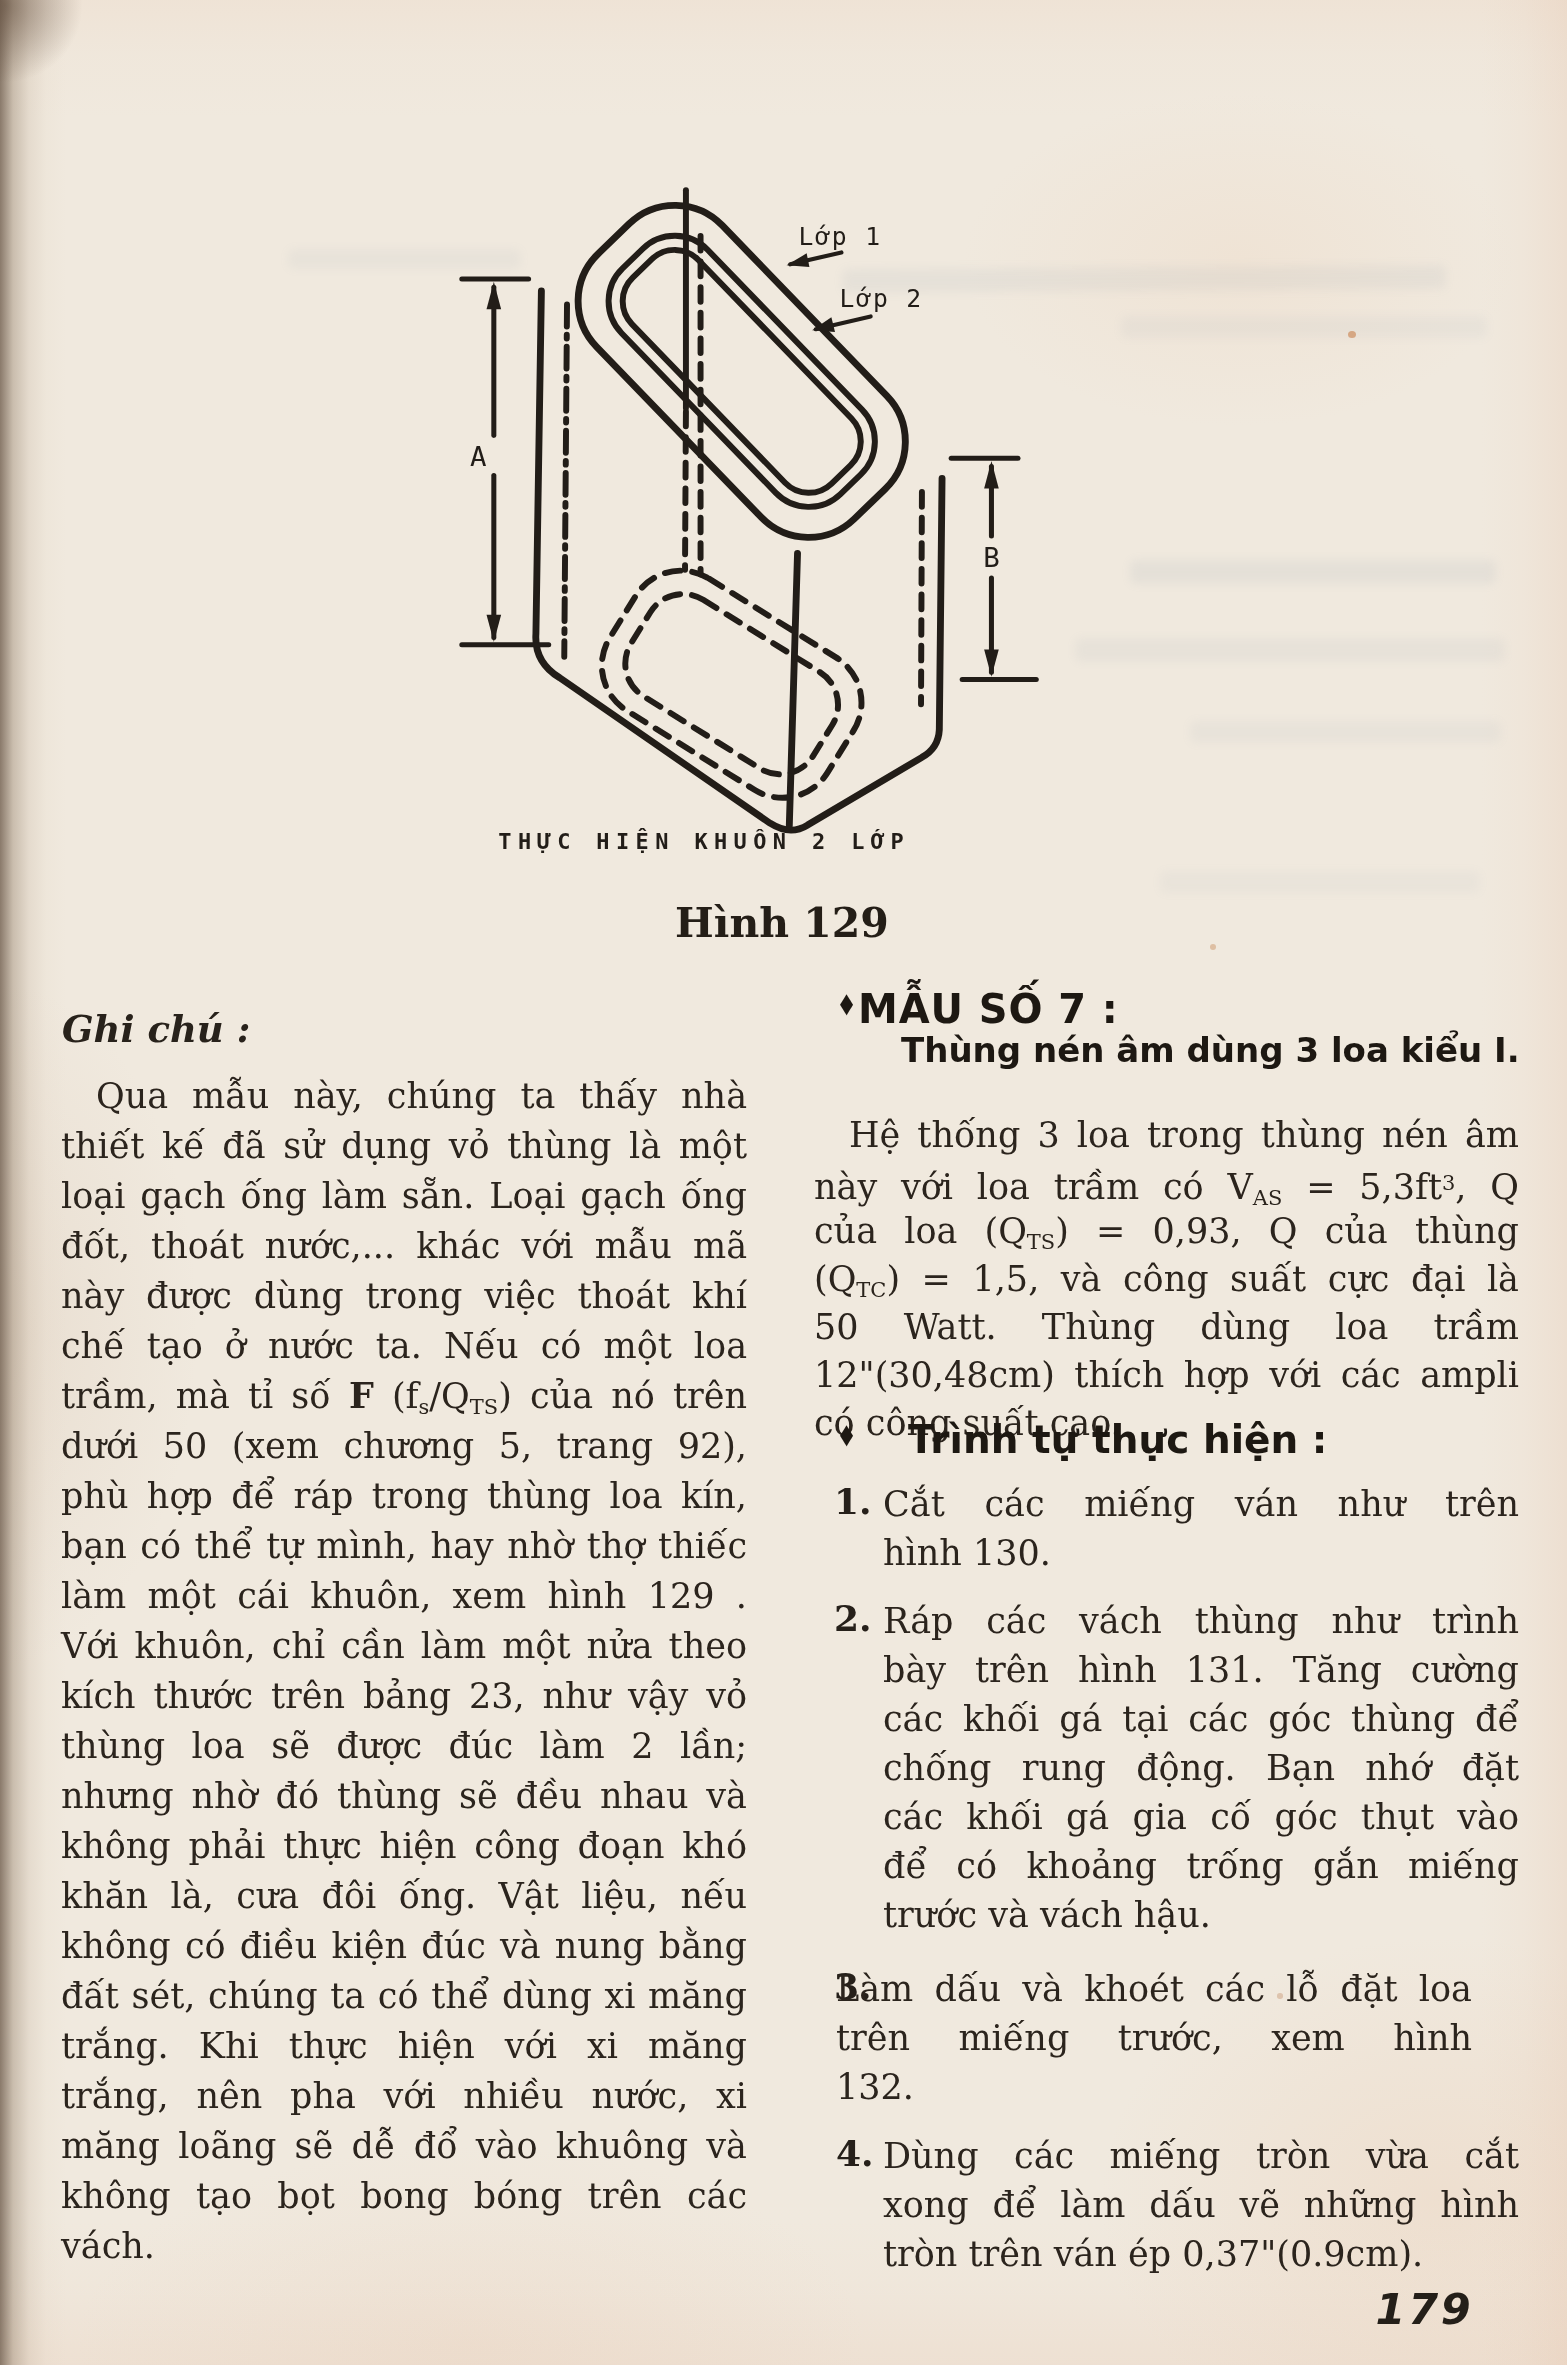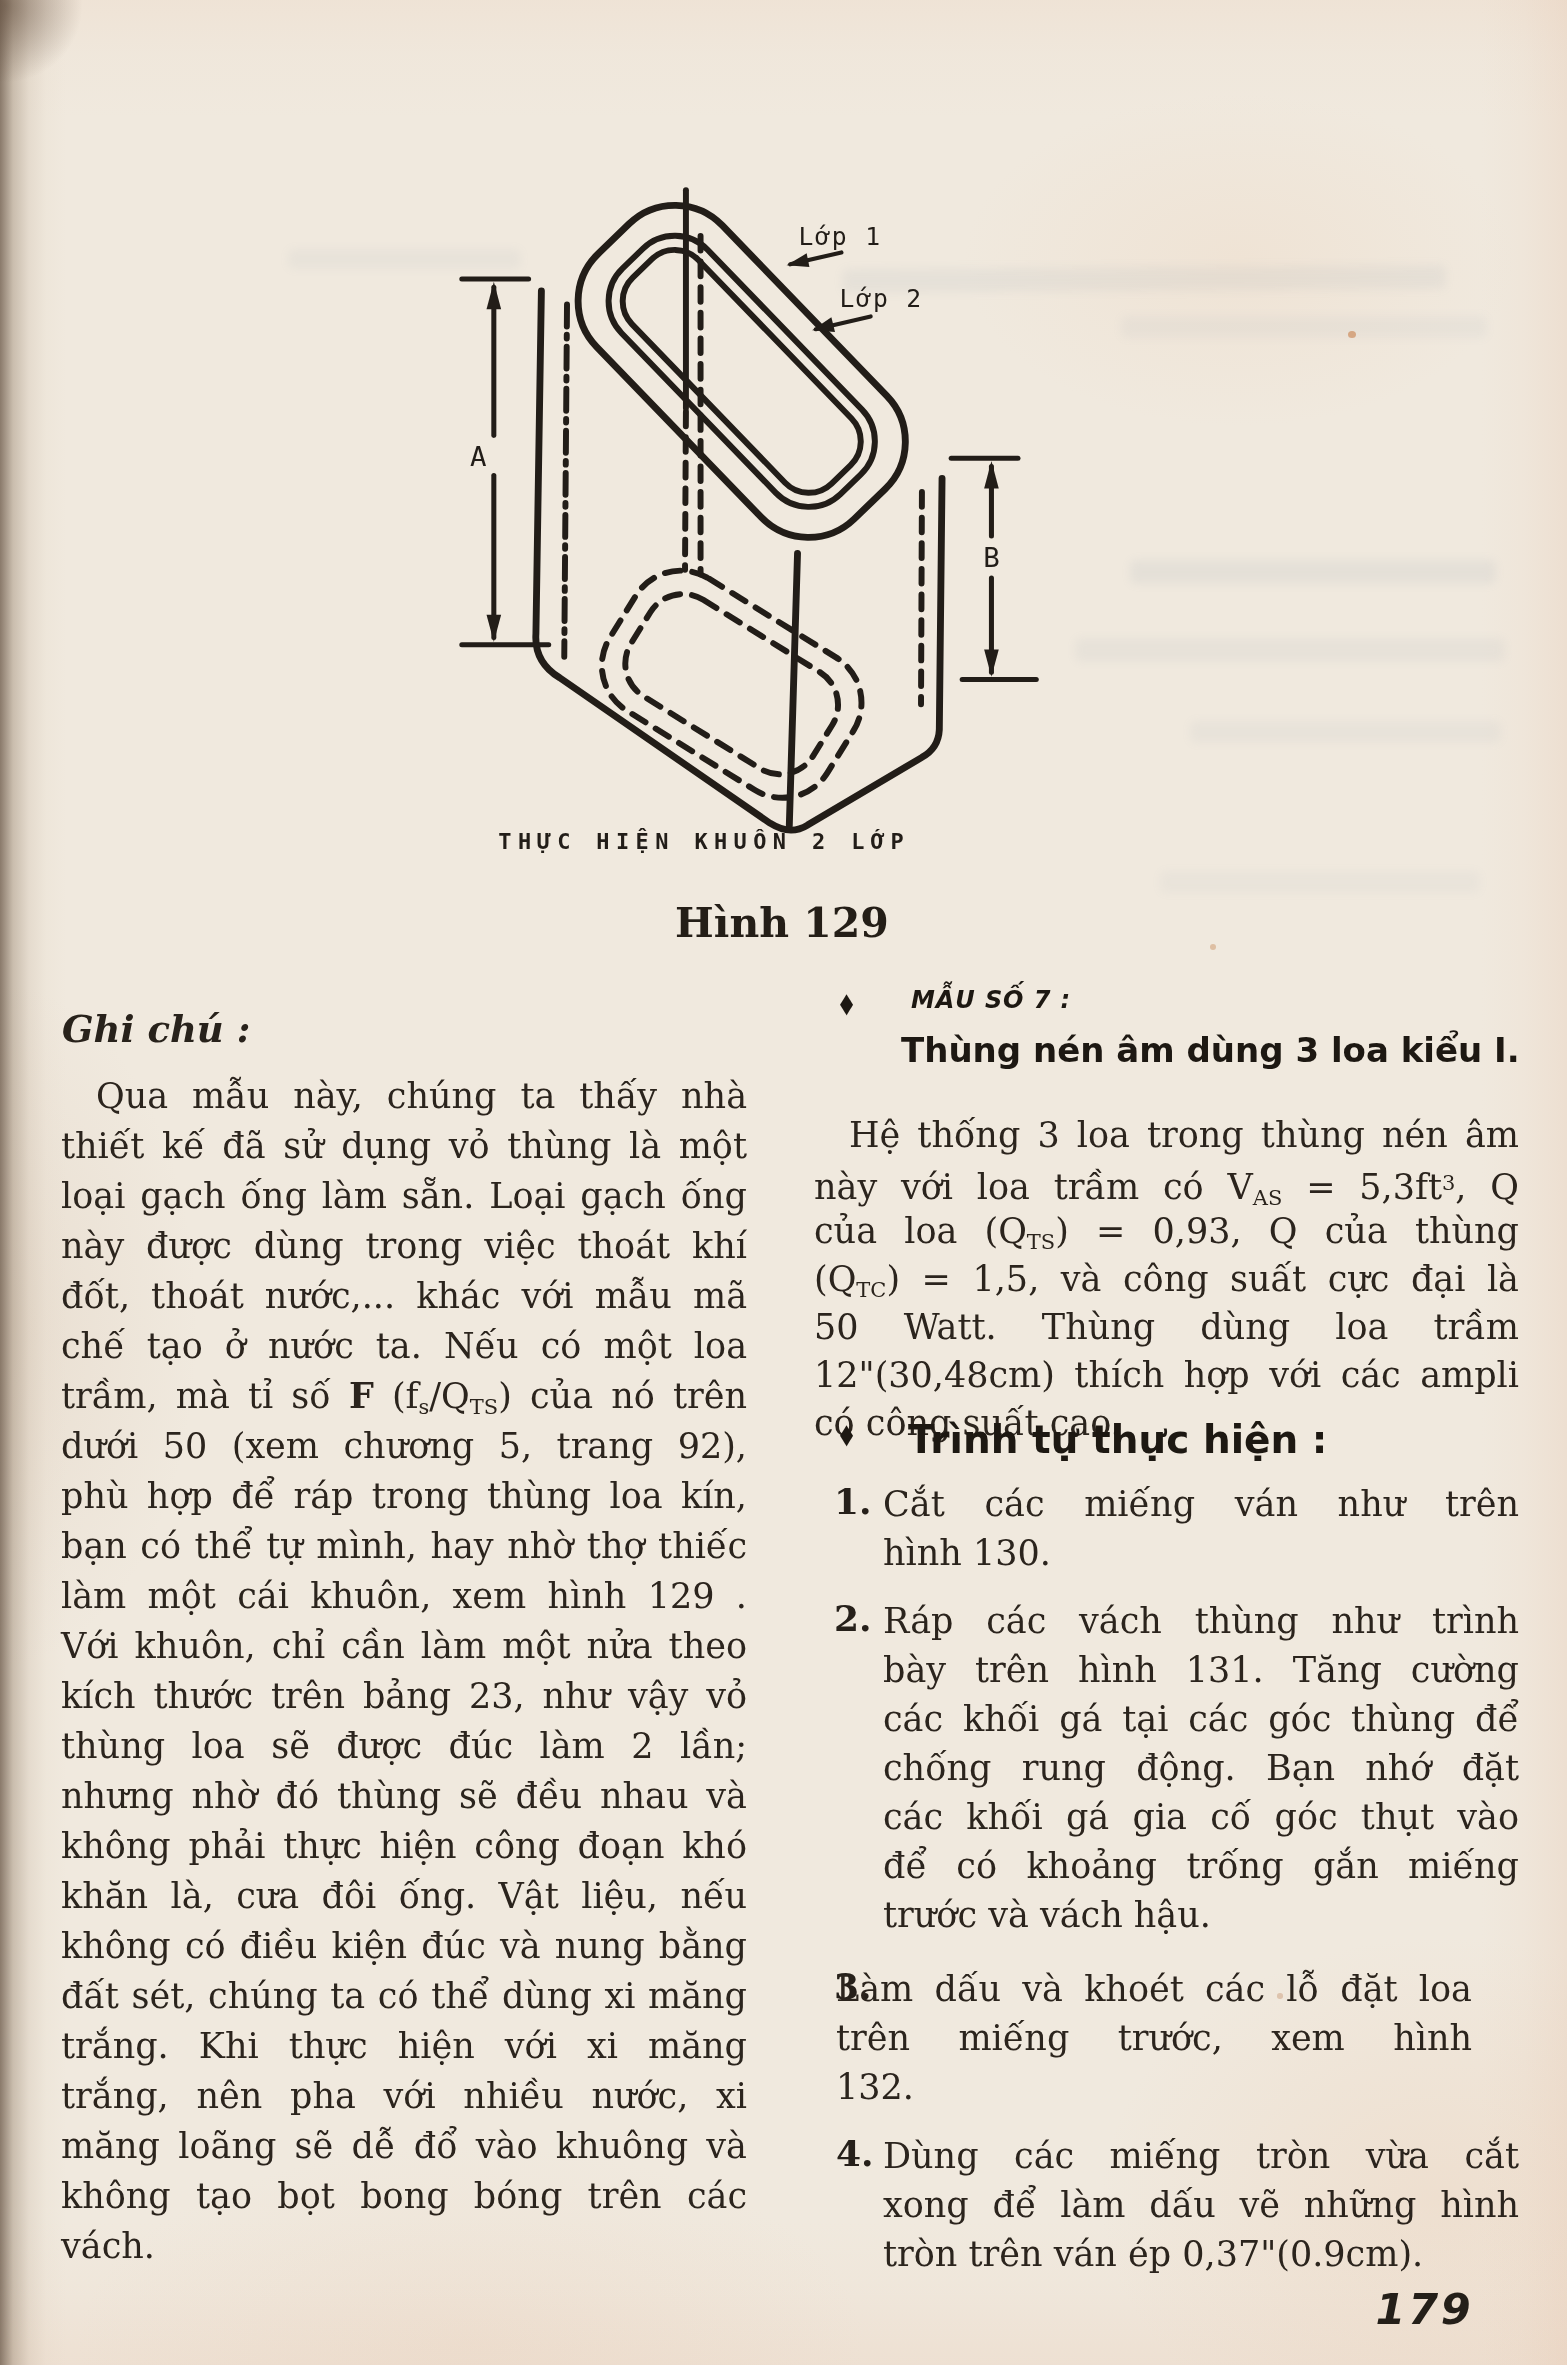--- a/index.html
+++ b/index.html
@@ -144,22 +144,22 @@
   </svg>
 
   <div class="fig-title">Hình 129</div>
 
   <div class="col-heading-serif" style="left:62px;top:1007px;">Ghi chú :</div>
 
   <div class="lines left-para" style="left:61px;top:1071px;width:686px;" data-indent-first="1">
       <div class="tline">Qua mẫu này, chúng ta thấy nhà</div>
       <div class="tline">thiết kế đã sử dụng vỏ thùng là một</div>
       <div class="tline">loại gạch ống làm sẵn. Loại gạch ống</div>
+      <div class="tline">đốt, thoát nước,... khác với mẫu mã</div>
       <div class="tline">này được dùng trong việc thoát khí</div>
-      <div class="tline">đốt, thoát nước,... khác với mẫu mã</div>
       <div class="tline">chế tạo ở nước ta. Nếu có một loa</div>
       <div class="tline">trầm, mà tỉ số <b>F</b> (f<sub>s</sub>/Q<sub>TS</sub>) của nó trên</div>
       <div class="tline">dưới 50 (xem chương 5, trang 92),</div>
       <div class="tline">phù hợp để ráp trong thùng loa kín,</div>
       <div class="tline">bạn có thể tự mình, hay nhờ thợ thiếc</div>
       <div class="tline">làm một cái khuôn, xem hình 129 .</div>
       <div class="tline">Với khuôn, chỉ cần làm một nửa theo</div>
       <div class="tline">kích thước trên bảng 23, như vậy vỏ</div>
       <div class="tline">thùng loa sẽ được đúc làm 2 lần;</div>
       <div class="tline">nhưng nhờ đó thùng sẽ đều nhau và</div>
@@ -168,21 +168,21 @@
       <div class="tline">không có điều kiện đúc và nung bằng</div>
       <div class="tline">đất sét, chúng ta có thể dùng xi măng</div>
       <div class="tline">trắng. Khi thực hiện với xi măng</div>
       <div class="tline">trắng, nên pha với nhiều nước, xi</div>
       <div class="tline">măng loãng sẽ dễ đổ vào khuông và</div>
       <div class="tline">không tạo bọt bong bóng trên các</div>
       <div class="tline last">vách.</div>
     </div>
 
   <span class="bullet" style="left:840px;top:986px;">◆</span>
-  <div class="sans-head" style="left:911px;top:986px;font-size:24px;letter-spacing:0.9px;font-style:italic;">MẪU SỐ 7 :</div>
+  <div class="sans-head" style="left:858px;top:986px;font-size:40px;letter-spacing:0.9px;">MẪU SỐ 7 :</div>
   <div class="sans-head" style="left:901px;top:1030px;font-size:34px;">Thùng nén âm dùng 3 loa kiểu I.</div>
 
   <div class="lines right-para" style="left:814px;top:1069px;width:705px;padding-top:42px;" data-indent-first="1">
       <div class="tline">Hệ thống 3 loa trong thùng nén âm</div>
       <div class="tline">này với loa trầm có V<sub>AS</sub> = 5,3ft<sup>3</sup>, Q</div>
       <div class="tline">của loa (Q<sub>TS</sub>) = 0,93, Q của thùng</div>
       <div class="tline">(Q<sub>TC</sub>) = 1,5, và công suất cực đại là</div>
       <div class="tline">50 Watt. Thùng dùng loa trầm</div>
       <div class="tline">12"(30,48cm) thích hợp với các ampli</div>
       <div class="tline last">có công suất cao.</div>

